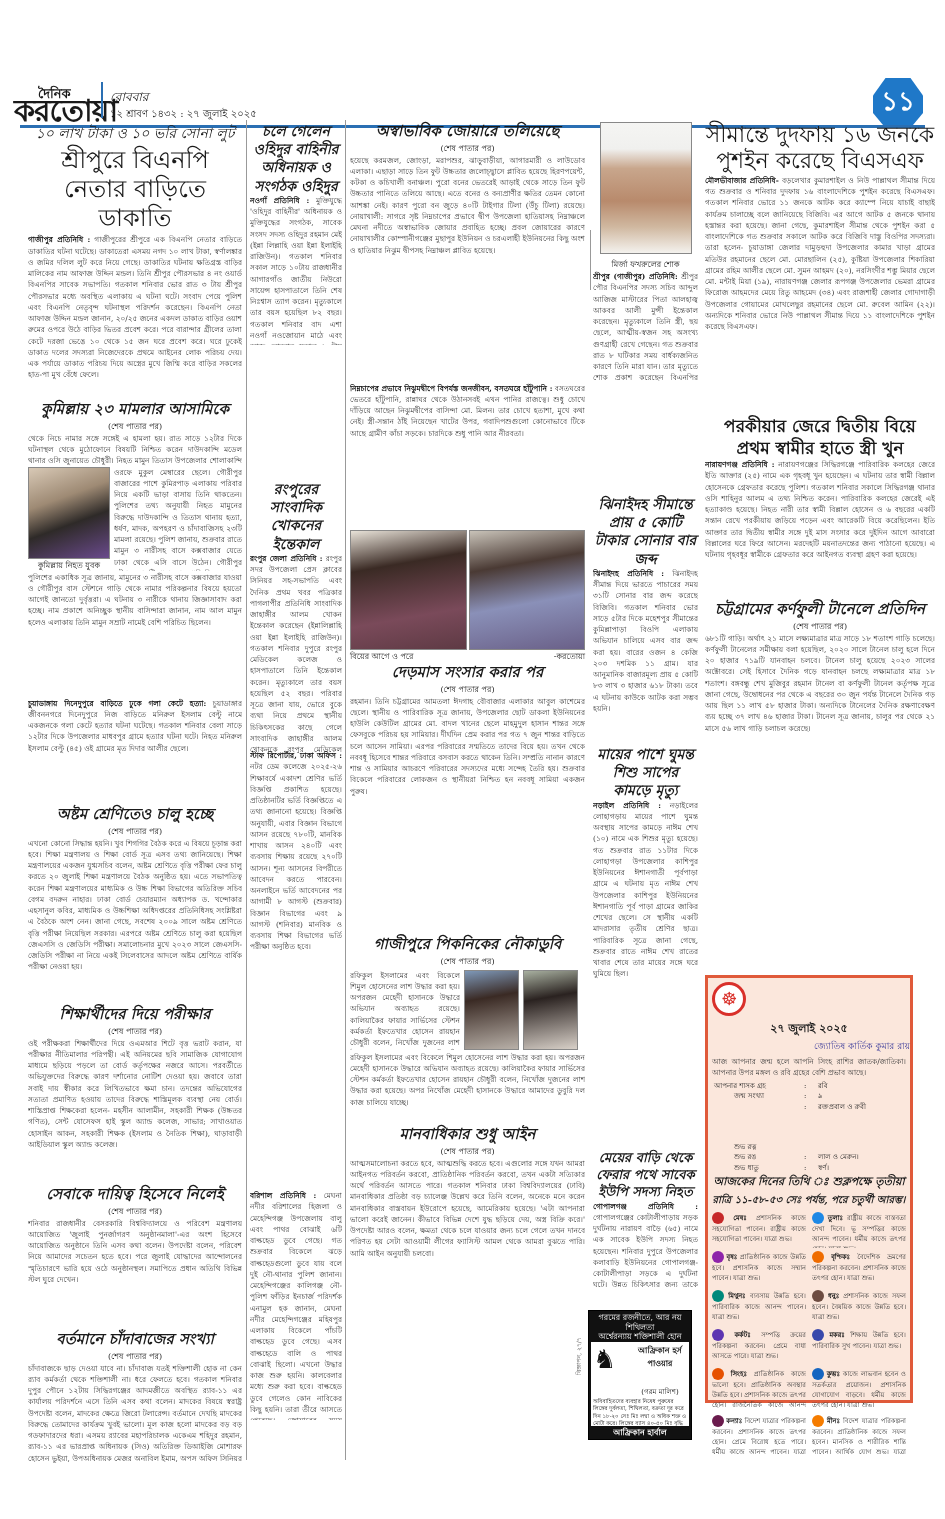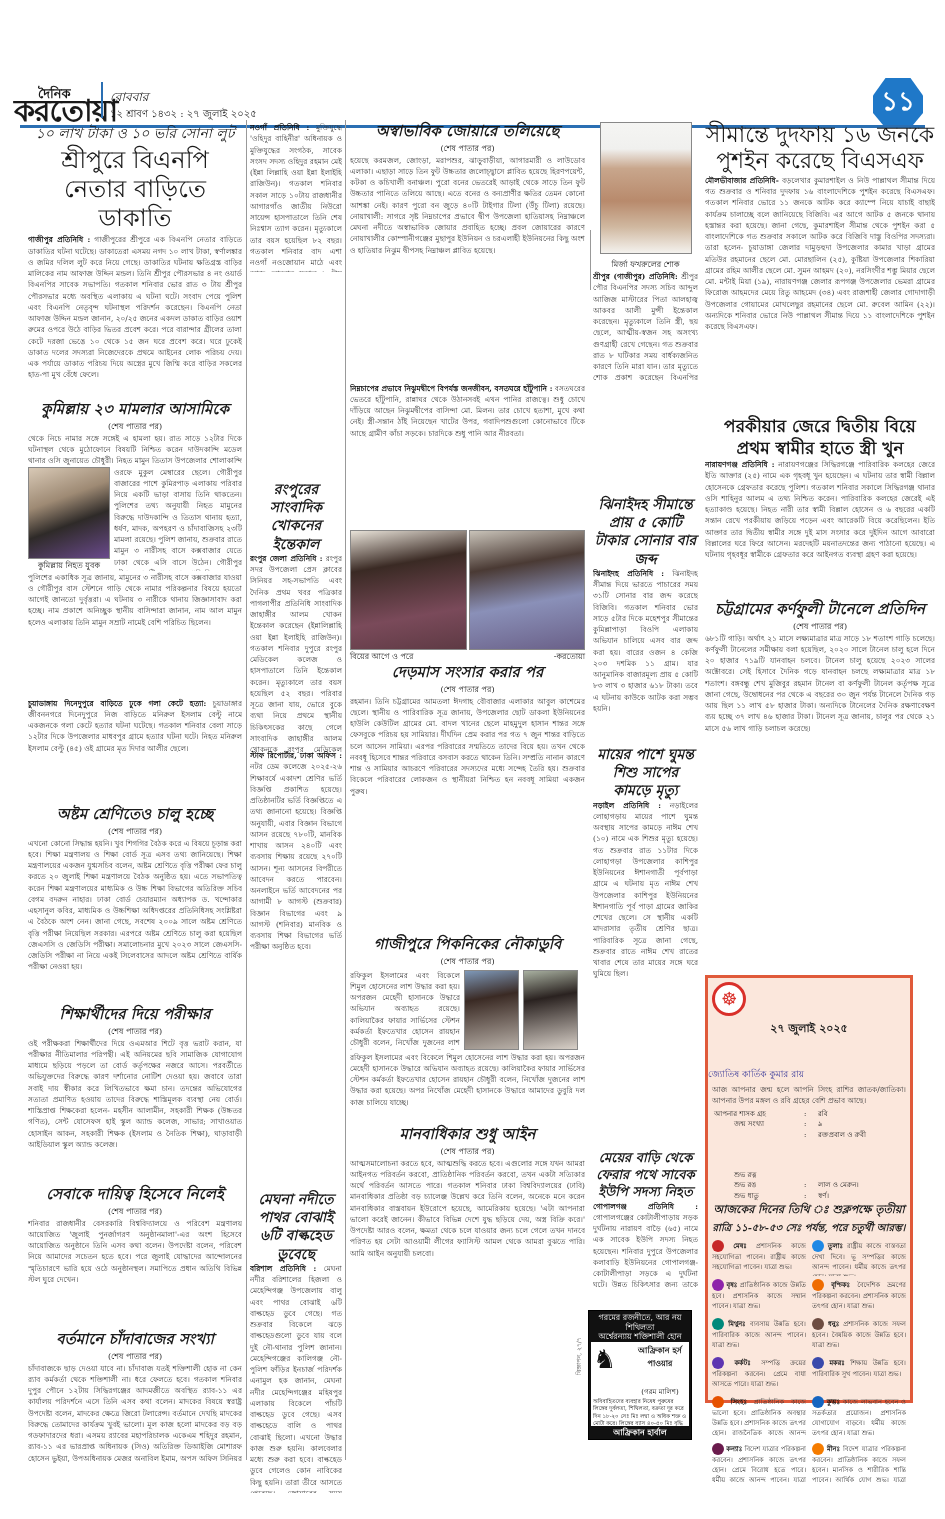--- a/index.html
+++ b/index.html
@@ -89,20 +89,21 @@
   <div class="body-text" style="height:126px;overflow:hidden;">শনিবার রাজধানীর বেসরকারি বিশ্ববিদ্যালয়ে ও পরিবেশ মন্ত্রণালয় আয়োজিত 'জুলাই পুনর্জাগরণ অনুষ্ঠানমালা'-এর অংশ হিসেবে আয়োজিত অনুষ্ঠানে তিনি এসব কথা বলেন। উপদেষ্টা বলেন, পরিবেশ নিয়ে আমাদের সচেতন হতে হবে। পরে জুলাই যোদ্ধাদের আন্দোলনের স্মৃতিচারণে ভারি হয়ে ওঠে অনুষ্ঠানস্থল। সমাপিতে প্রধান অতিথি বিভিন্ন স্টল ঘুরে দেখেন।</div>
 </div>
 
 <div class="abs" style="left:28px;top:1330px;width:214px;">
   <div class="head-m">বর্তমানে চাঁদাবাজের সংখ্যা</div>
   <div class="sub">(শেষ পাতার পর)</div>
   <div class="body-text" style="height:100px;overflow:hidden;">চাঁদাবাজকে ছাড় দেওয়া যাবে না। চাঁদাবাজ যতই শক্তিশালী হোক না কেন র‍্যাব কর্মকর্তা থেকে শক্তিশালী না। ধরে ফেলতে হবে। গতকাল শনিবার দুপুর পৌনে ১২টায় সিদ্ধিরগঞ্জের আদমজীতে অবস্থিত র‍্যাব-১১ এর কার্যালয় পরিদর্শনে এসে তিনি এসব কথা বলেন। মাদকের বিষয়ে স্বরাষ্ট্র উপদেষ্টা বলেন, মাদকের ক্ষেত্রে জিরো টলারেন্স। বর্তমানে দেখছি মাদকের বিরুদ্ধে তোমাদের কার্যক্রম খুবই ভালো। মূল কাজ হলো মাদকের বড় বড় গডফাদারদের ধরা। এসময় র‍্যাবের মহাপরিচালক একেএম শহিদুর রহমান, র‍্যাব-১১ এর ভারপ্রাপ্ত অধিনায়ক (সিও) অতিরিক্ত ডিআইজি মোশারফ হোসেন ভুইয়া, উপঅধিনায়ক মেজর অনাবিল ইমাম, অপস অফিস সিনিয়র এএসপি গোলাম মোর্শেদসহ বিভিন্ন কর্মকর্তারা উপস্থিত ছিলেন।</div>
 </div>
 
 <div class="abs" style="left:250px;top:122px;width:92px;">
+  <div class="head-m" style="font-size:14px;">চলে গেলেন ওহিদুর বাহিনীর অধিনায়ক ও সংগঠক ওহিদুর</div>
   <div class="body-text" style="height:150px;overflow:hidden;">
     <b>নওগাঁ প্রতিনিধি :</b>
     <span>মুক্তিযুদ্ধে 'ওহিদুর বাহিনীর' অধিনায়ক ও মুক্তিযুদ্ধের সংগঠক, সাবেক সংসদ সদস্য ওহিদুর রহমান মেই (ইন্না লিল্লাহি ওয়া ইন্না ইলাইহি রাজিউন)। গতকাল শনিবার সকাল সাড়ে ১০টায় রাজধানীর আগারগাঁও জাতীয় নিউরো সায়েন্স হাসপাতালে তিনি শেষ নিঃশ্বাস ত্যাগ করেন। মৃত্যুকালে তার বয়স হয়েছিল ৮২ বছর। গতকাল শনিবার বাদ এশা নওগাঁ নওজোয়ান মাঠে এবং আজ রোববার সকাল ১০টায় আত্রাই উপজেলার জানাজা শেষে দাফন করা হবে। ১৯৮৬ সালের তৃতীয় জাতীয় নির্বাচনে স্বতন্ত্র প্রার্থী হিসেবে নওগাঁ-৬ (রাণীনগর ও আত্রাই) আসন থেকে সংসদ সদস্য নির্বাচিত হয়েছিলেন ওহিদুর রহমান।</span>
   </div>
 </div>
 
 <div class="abs" style="left:250px;top:480px;width:92px;">
   <div class="head-m" style="font-size:14px;">রংপুরের সাংবাদিক খোকনের ইন্তেকাল</div>
   <div class="body-text" style="height:200px;overflow:hidden;">
     <b>রংপুর জেলা প্রতিনিধি :</b>
@@ -111,21 +112,20 @@
 </div>
 
 <div class="abs" style="left:250px;top:750px;width:92px;">
   <div class="body-text" style="height:200px;overflow:hidden;">
     <b>স্টাফ রিপোর্টার, ঢাকা অফিস :</b>
     <span>নটর ডেম কলেজে ২০২৫-২৬ শিক্ষাবর্ষে একাদশ শ্রেণির ভর্তি বিজ্ঞপ্তি প্রকাশিত হয়েছে। প্রতিষ্ঠানটির ভর্তি বিজ্ঞপ্তিতে এ তথ্য জানানো হয়েছে। বিজ্ঞপ্তি অনুযায়ী, এবার বিজ্ঞান বিভাগে আসন রয়েছে ৭৮০টি, মানবিক শাখায় আসন ২৪০টি এবং ব্যবসায় শিক্ষায় রয়েছে ২৭০টি আসন। শূন্য আসনের বিপরীতে আবেদন করতে পারবেন। অনলাইনে ভর্তি আবেদনের পর আগামী ৮ আগস্ট (শুক্রবার) বিজ্ঞান বিভাগের এবং ৯ আগস্ট (শনিবার) মানবিক ও ব্যবসায় শিক্ষা বিভাগের ভর্তি পরীক্ষা অনুষ্ঠিত হবে।</span>
   </div>
 </div>
 
 <div class="abs" style="left:250px;top:1190px;width:92px;">
-  <div class="head-m" style="font-size:14px;">মেঘনা নদীতে পাথর বোঝাই ৬টি বাল্কহেড ডুবেছে</div>
   <div class="body-text" style="height:230px;overflow:hidden;">
     <b>বরিশাল প্রতিনিধি :</b>
     <span>মেঘনা নদীর বরিশালের হিজলা ও মেহেন্দিগঞ্জ উপজেলায় বালু এবং পাথর বোঝাই ৬টি বাল্কহেড ডুবে গেছে। গত শুক্রবার বিকেলে ঝড়ে বাল্কহেডগুলো ডুবে যায় বলে দুই নৌ-থানার পুলিশ জানান। মেহেন্দিগঞ্জের কালিগঞ্জ নৌ-পুলিশ ফাঁড়ির ইনচার্জ পরিদর্শক এনামুল হক জানান, মেঘনা নদীর মেহেন্দিগঞ্জের মহিষপুর এলাকায় বিকেলে পাঁচটি বাল্কহেড ডুবে গেছে। এসব বাল্কহেডে বালি ও পাথর বোঝাই ছিলো। এখনো উদ্ধার কাজ শুরু হয়নি। কালবেলার মধ্যে শুরু করা হবে। বাল্কহেড ডুবে গেলেও কোন নাবিকের কিছু হয়নি। তারা তীরে আসতে পেরেছে। জোয়ারের সময় পানির নিচে রয়েছে। বাল্কহেডটি উদ্ধারের জন্য লোকজন ঘটনাস্থলে আসছে সেখানে পুলিশ রয়েছে।</span>
   </div>
 </div>
 
 <div class="abs" style="left:350px;top:122px;width:235px;">
   <div class="head-m">অস্বাভাবিক জোয়ারে তলিয়েছে</div>
   <div class="sub">(শেষ পাতার পর)</div>
   <div class="body-text" style="height:228px;overflow:hidden;">হয়েছে করমজল, জোংড়া, মরাপশুর, ঝাড়ুবাড়ীয়া, আগারমারী ও লাউডোব এলাকা। এছাড়া সাড়ে তিন ফুট উচ্চতার জলোচ্ছ্বাসে প্লাবিত হয়েছে হিরণপয়েন্ট, কটকা ও কচিখালী বনাঞ্চল। পুরো বনের ভেতরেই আড়াই থেকে সাড়ে তিন ফুট উচ্চতার পানিতে তলিয়ে আছে। এতে বনের ও বন্যপ্রাণীর ক্ষতির তেমন কোনো আশঙ্কা নেই। কারণ পুরো বন জুড়ে ৪০টি টাইগার টিলা (উঁচু টিলা) রয়েছে। নোয়াখালী: সাগরে সৃষ্ট নিম্নচাপের প্রভাবে দ্বীপ উপজেলা হাতিয়াসহ নিম্নাঞ্চলে মেঘনা নদীতে অস্বাভাবিক জোয়ার প্রবাহিত হচ্ছে। প্রবল জোয়ারের কারণে নোয়াখালীর কোম্পানীগঞ্জের মুছাপুর ইউনিয়ন ও চরএলাহী ইউনিয়নের কিছু অংশ ও হাতিয়ার নিঝুম দ্বীপসহ নিম্নাঞ্চল প্লাবিত হয়েছে।</div>
@@ -242,21 +242,21 @@
   <div class="head-m">চট্টগ্রামের কর্ণফুলী টানেলে প্রতিদিন</div>
   <div class="sub">(শেষ পাতার পর)</div>
   <div class="body-text" style="height:330px;overflow:hidden;">৬৮১টি গাড়ি। অর্থাৎ ২১ মাসে লক্ষ্যমাত্রার মাত্র সাড়ে ১৮ শতাংশ গাড়ি চলেছে। কর্ণফুলী টানেলের সমীক্ষায় বলা হয়েছিল, ২০২০ সালে টানেল চালু হলে দিনে ২০ হাজার ৭১৯টি যানবাহন চলবে। টানেল চালু হয়েছে ২০২৩ সালের অক্টোবরে। সেই হিসাবে দৈনিক গড়ে যানবাহন চলছে লক্ষ্যমাত্রার মাত্র ১৮ শতাংশ। বঙ্গবন্ধু শেখ মুজিবুর রহমান টানেল বা কর্ণফুলী টানেল কর্তৃপক্ষ সূত্রে জানা গেছে, উদ্বোধনের পর থেকে এ বছরের ৩০ জুন পর্যন্ত টানেলে দৈনিক গড় আয় ছিল ১১ লাখ ৫৮ হাজার টাকা। অন্যদিকে টানেলের দৈনিক রক্ষণাবেক্ষণ ব্যয় হচ্ছে ৩৭ লাখ ৪৬ হাজার টাকা। টানেল সূত্র জানায়, চালুর পর থেকে ২১ মাসে ৫৬ লাখ গাড়ি চলাচল করেছে।</div>
 </div>
 
 <div class="abs rashi-box" style="left:705px;top:975px;width:208px;height:428px;">
   <div style="display:flex;align-items:center;gap:4px;padding:4px;">
     <div style="width:34px;height:34px;border-radius:50%;border:3px solid #d9302a;background:#fff;font-size:18px;text-align:center;line-height:28px;color:#d9302a;">☸</div>
   </div>
   <div style="text-align:center;font-size:11px;font-weight:bold;">২৭ জুলাই ২০২৫</div>
-  <div style="text-align:left;font-size:9px;color:#3b3b9a;margin-top:28px;">জ্যোতিষ কার্তিক কুমার রায়</div>
+  <div style="text-align:right;font-size:9px;color:#3b3b9a;">জ্যোতিষ কার্তিক কুমার রায়</div>
   <div class="body-text" style="padding:2px 4px;">আজ আপনার জন্ম হলে আপনি সিংহ রাশির জাতক/জাতিকা। আপনার উপর মঙ্গল ও রবি গ্রহের বেশি প্রভাব আছে।</div>
   <div style="padding:0 6px;font-size:7px;line-height:1.5;">
     <div style="display:flex;">
         <span style="width:90px;">আপনার শাসক গ্রহ</span>
         <span style="width:14px;">:</span>
         <span>রবি</span>
       </div>
     <div style="display:flex;">
         <span style="width:90px;padding-left:20px;">জন্ম সংখ্যা</span>
         <span style="width:14px;">:</span>

